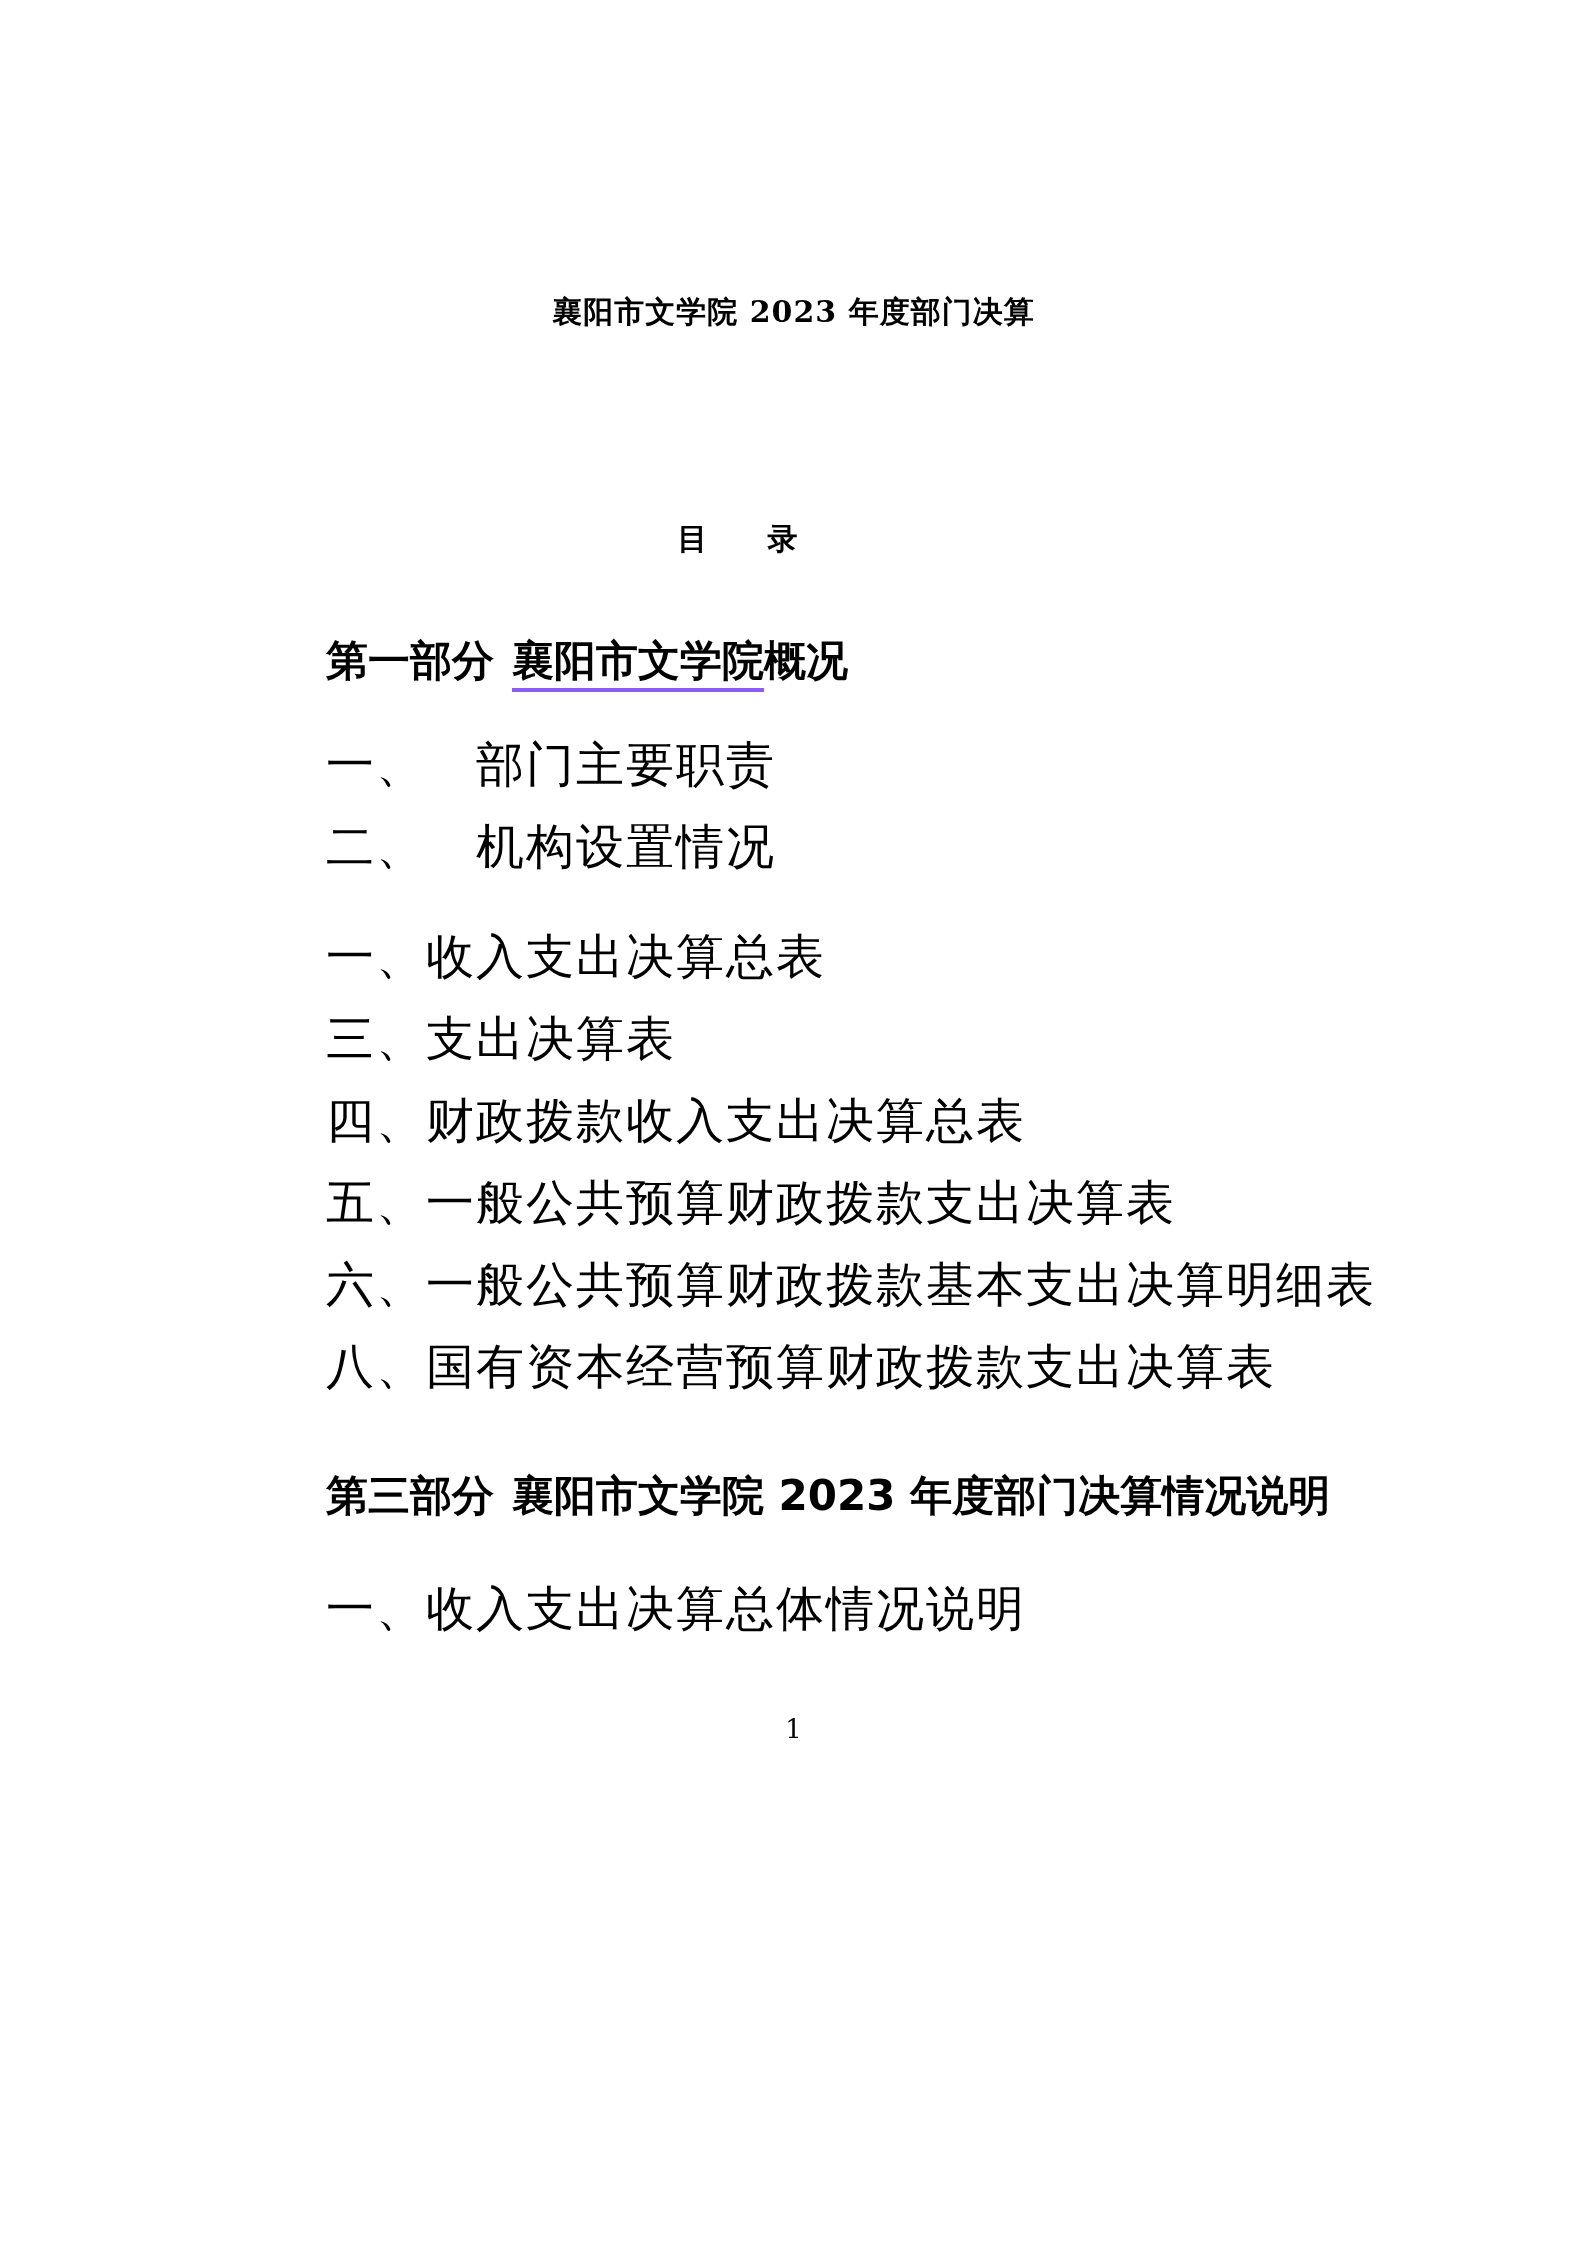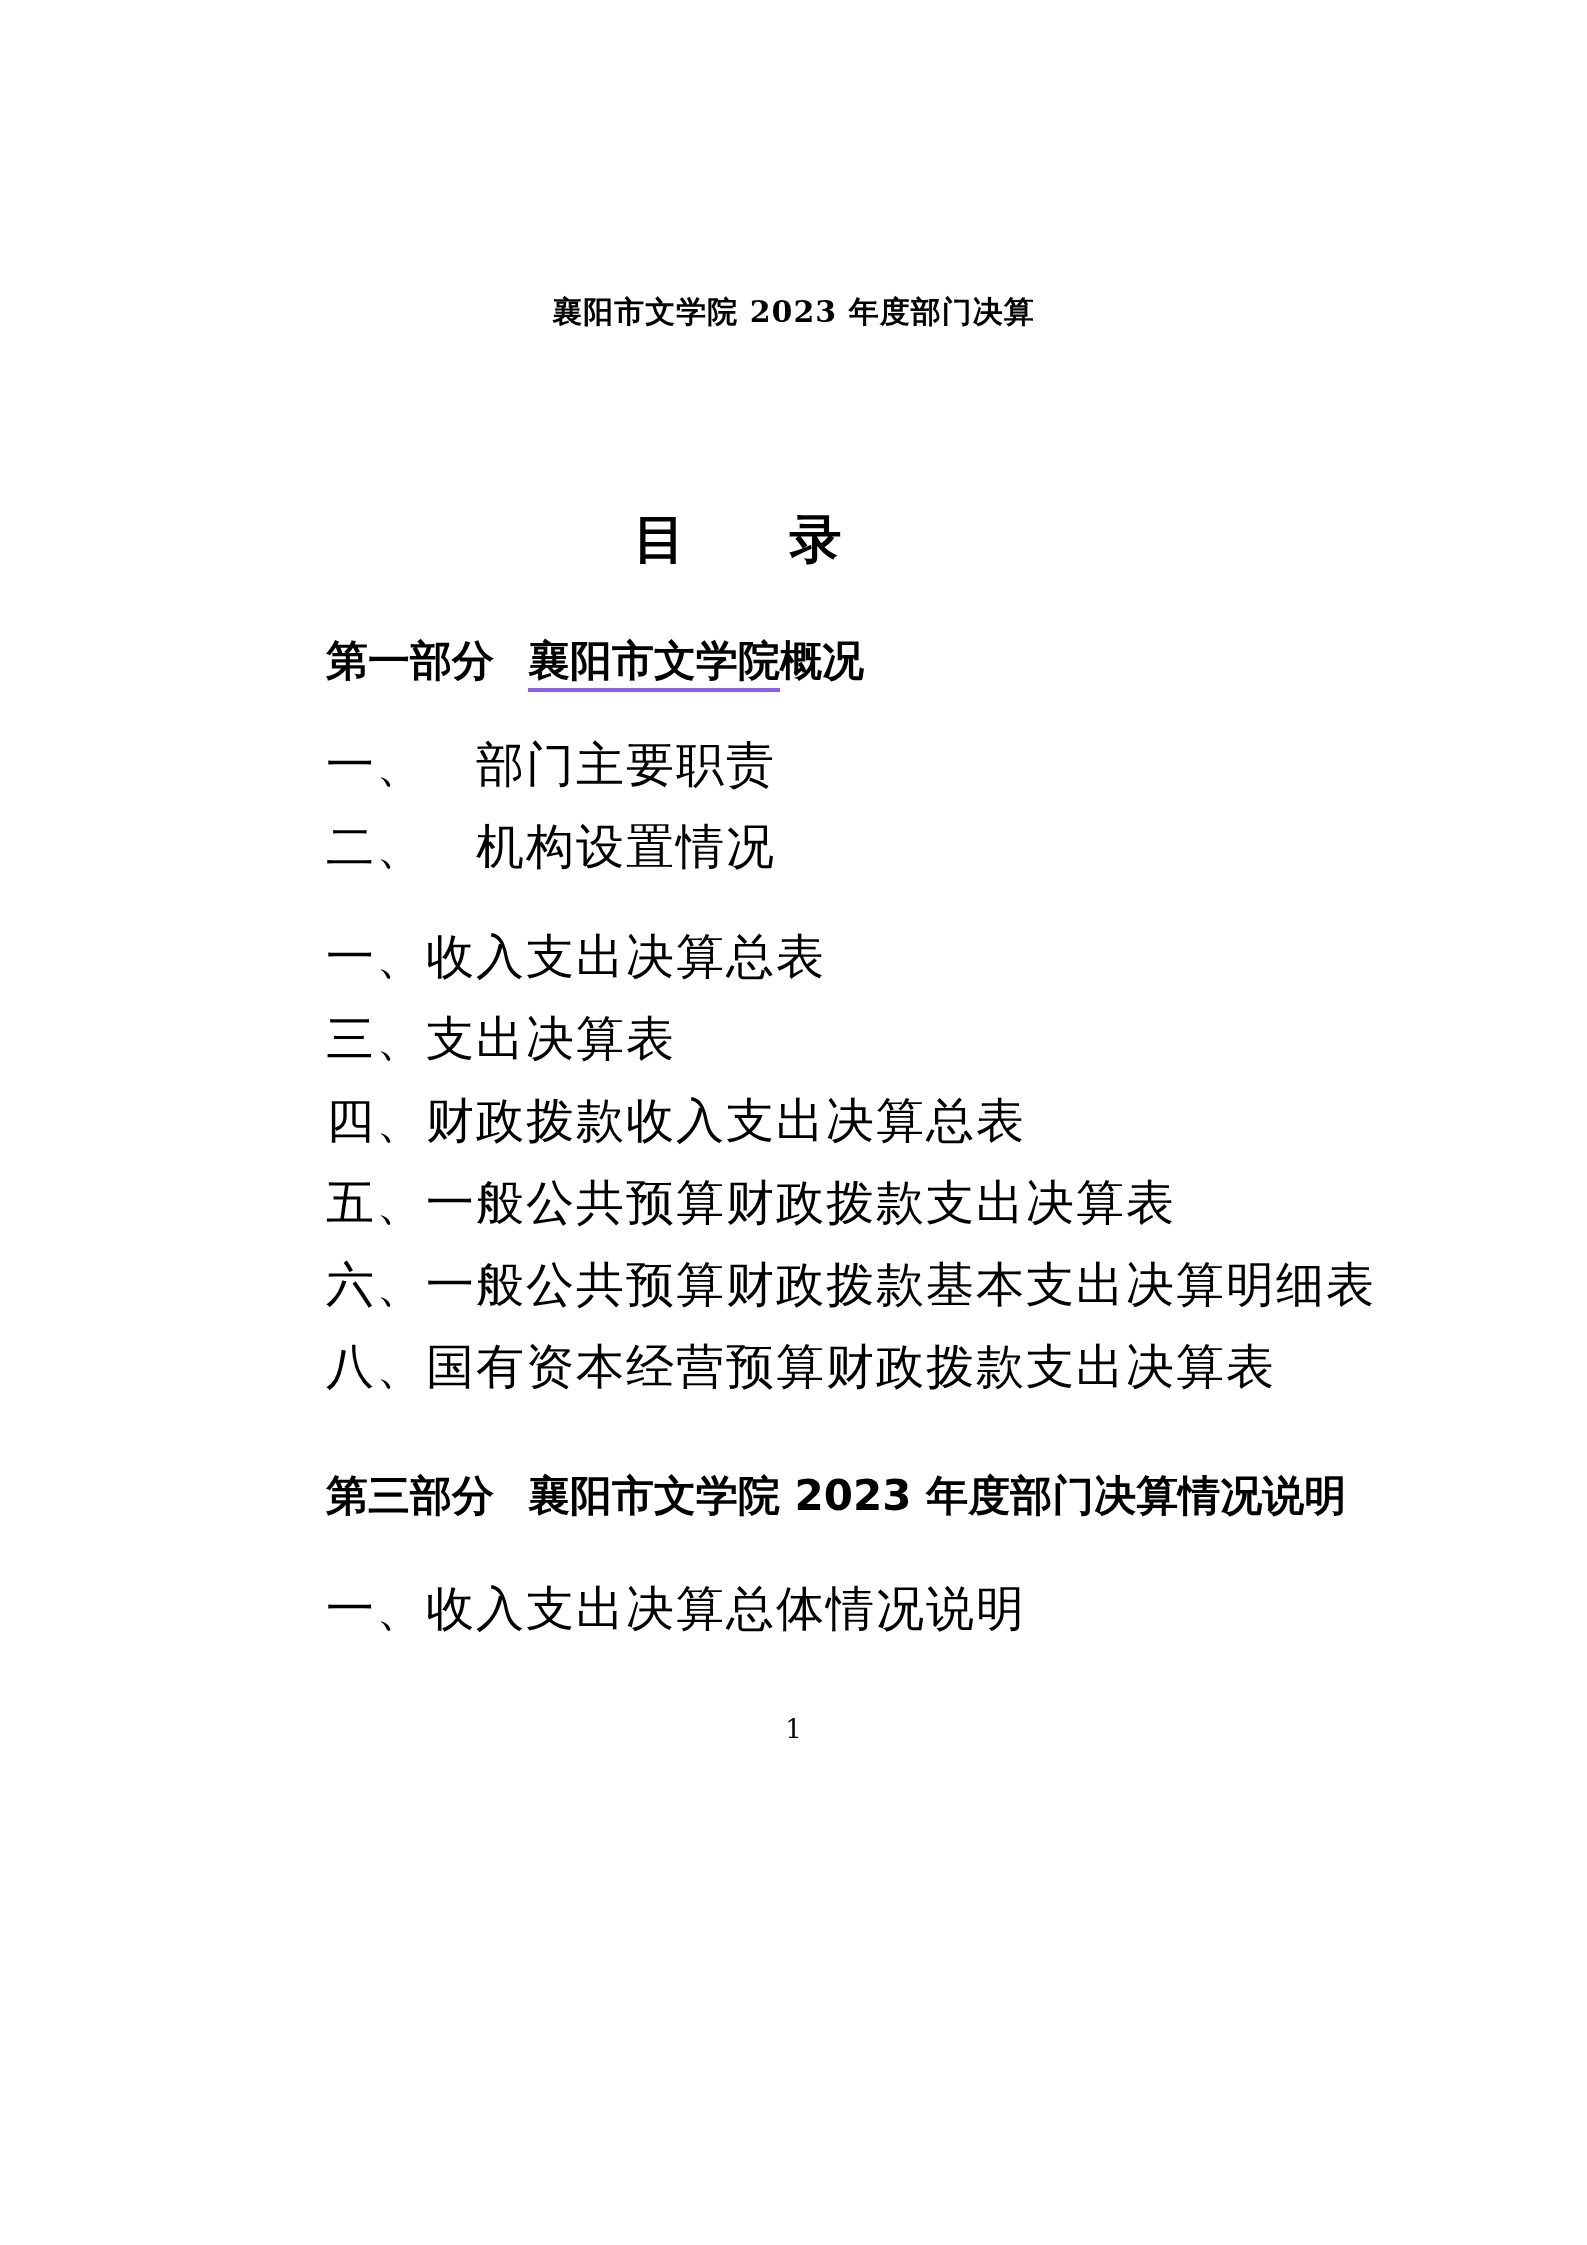--- a/index.html
+++ b/index.html
@@ -25,35 +25,35 @@
     line-height: 46px;
     font-weight: 700;
     letter-spacing: 1px;
   }
   .toc-title {
     margin: 0;
     margin-top: 181px;
     padding-right: 112px;
     text-align: center;
     font-family: "DejaVu Serif", serif;
-    font-size: 52px;
+    font-size: 30px;
     line-height: 46px;
     font-weight: 700;
   }
   .part-heading {
     margin: 0;
     margin-left: 326px;
     font-family: "DejaVu Sans", "Liberation Sans", sans-serif;
     font-size: 42px;
     line-height: 42px;
     font-weight: 700;
     letter-spacing: 0;
   }
   .part-label {
-    margin-right: 34px;
+    margin-right: 18px;
   }
   .underlined {
     border-bottom: 4px solid #8b5cf6;
     padding-bottom: 3px;
   }
   .heading-s1 { margin-top: 78px; }
   .heading-s2 { margin-top: 87px; }
   .heading-s3 { margin-top: 89px; }
   .toc-item {
     margin: 6px;

